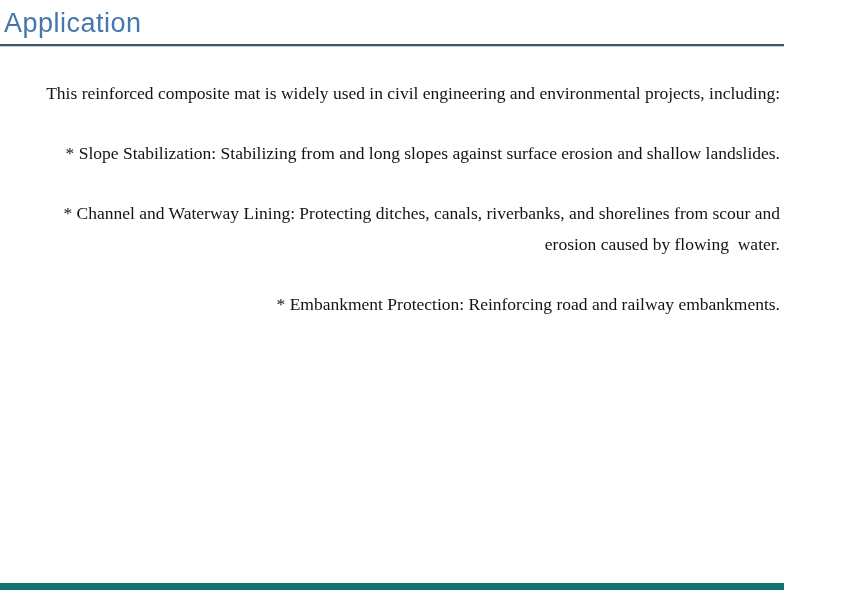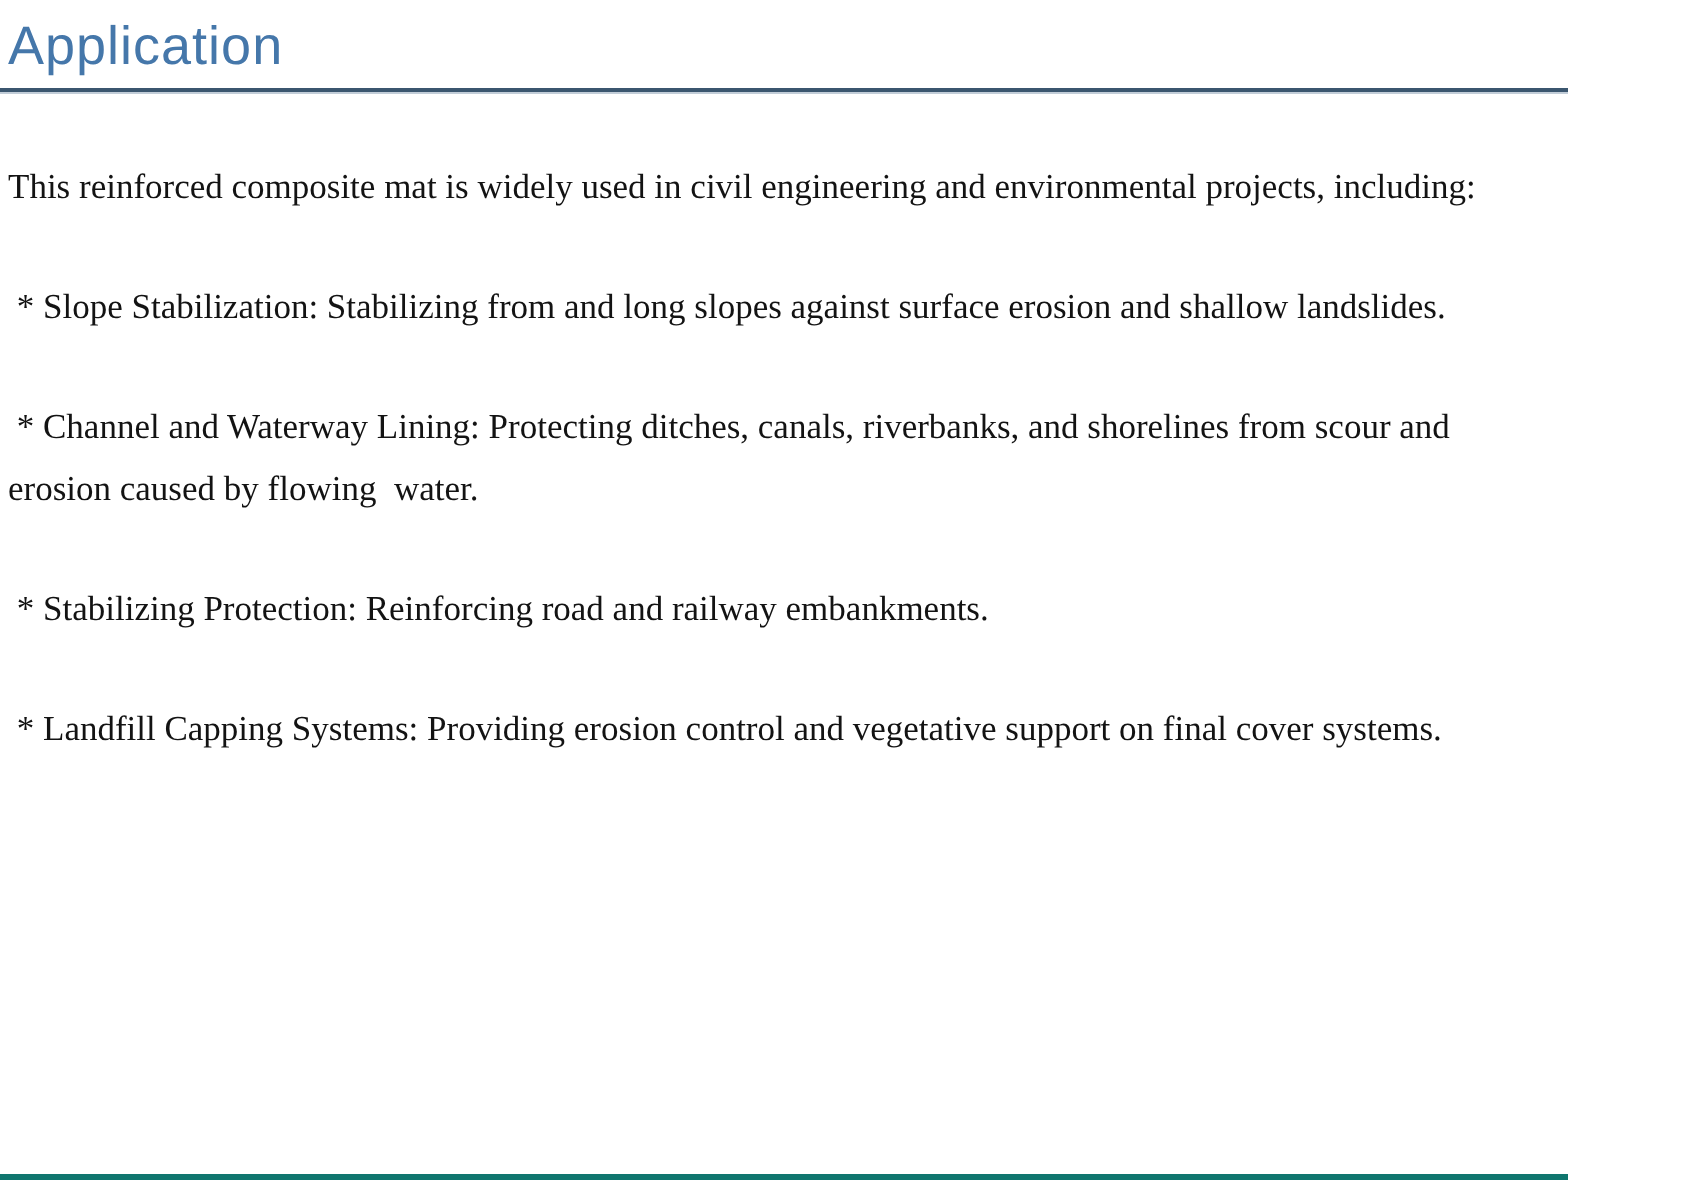--- a/index.html
+++ b/index.html
@@ -6,21 +6,21 @@
     margin: 0;
     padding: 0;
     background: #ffffff;
   }
   .page {
     position: relative;
     width: 784px;
     height: 590px;
     background: #ffffff;
     overflow: hidden;
-    border-bottom: 3px solid #0f766e;
+    border-bottom: 7px solid #0f766e;
     box-sizing: border-box;
   }
   .section-title {
     margin: 0;
     padding: 6px 0 0 4px;
     font-family: "Liberation Sans", "DejaVu Sans", sans-serif;
     font-weight: 400;
     font-size: 27px;
     line-height: 34px;
     color: #4577aa;
@@ -36,32 +36,32 @@
   .content {
     padding: 24px 4px 0 4px;
     font-family: "Liberation Serif", "DejaVu Serif", serif;
     font-size: 17.5px;
     color: #131313;
   }
   .content p {
     margin: 0 0 29px 0;
     line-height: 31px;
     white-space: pre-wrap;
+    text-align: right;
   }
 </style>
 </head>
 <body>
 
 <div class="page">
 
   <h1 class="section-title">Application</h1>
 
   <hr class="title-divider">
 
   <div class="content">
     <p>This reinforced composite mat is widely used in civil engineering and environmental projects, including:</p>
     <p> * Slope Stabilization: Stabilizing from and long slopes against surface erosion and shallow landslides.</p>
     <p> * Channel and Waterway Lining: Protecting ditches, canals, riverbanks, and shorelines from scour and erosion caused by flowing  water.</p>
-    <p> * Stabilizing Protection: Reinforcing road and railway embankments.</p>
-    <p> * Landfill Capping Systems: Providing erosion control and vegetative support on final cover systems.</p>
+    <p> * Embankment Protection: Reinforcing road and railway embankments.</p>
   </div>
 
 </div>
 
 </body></html>

